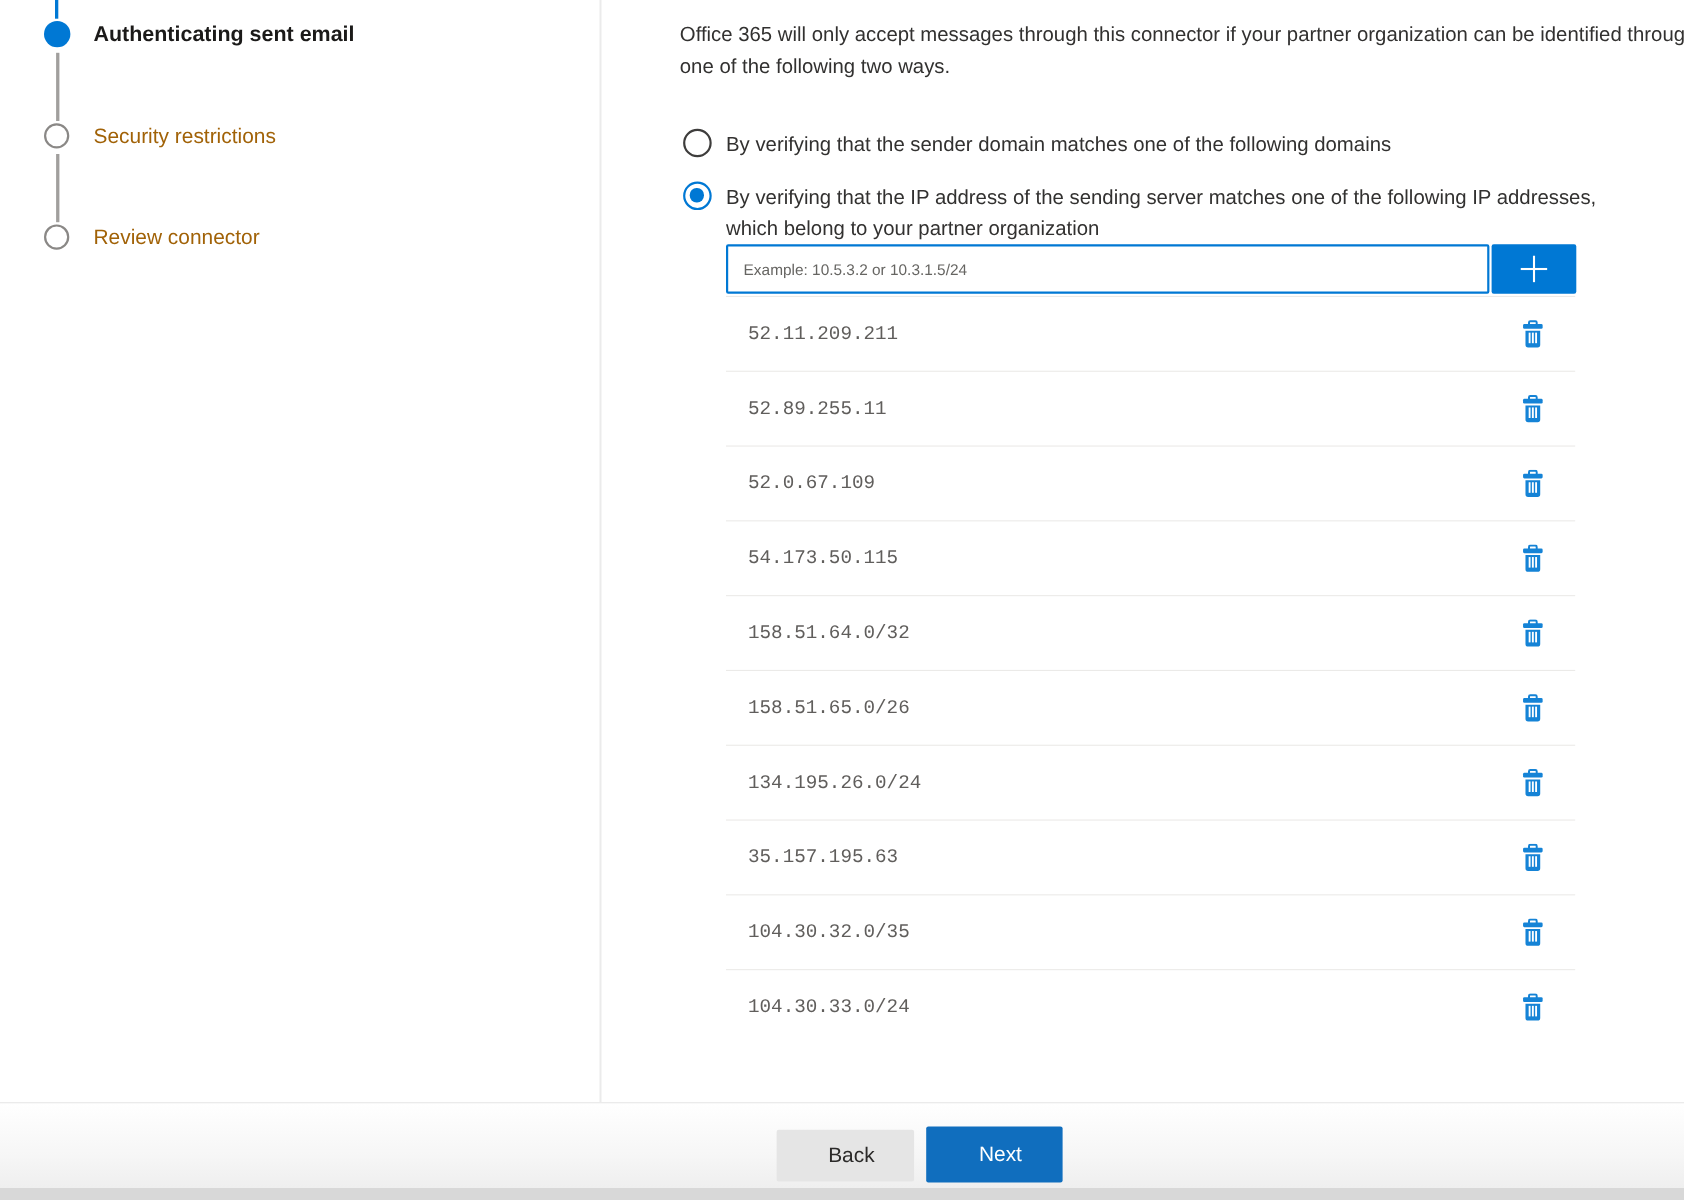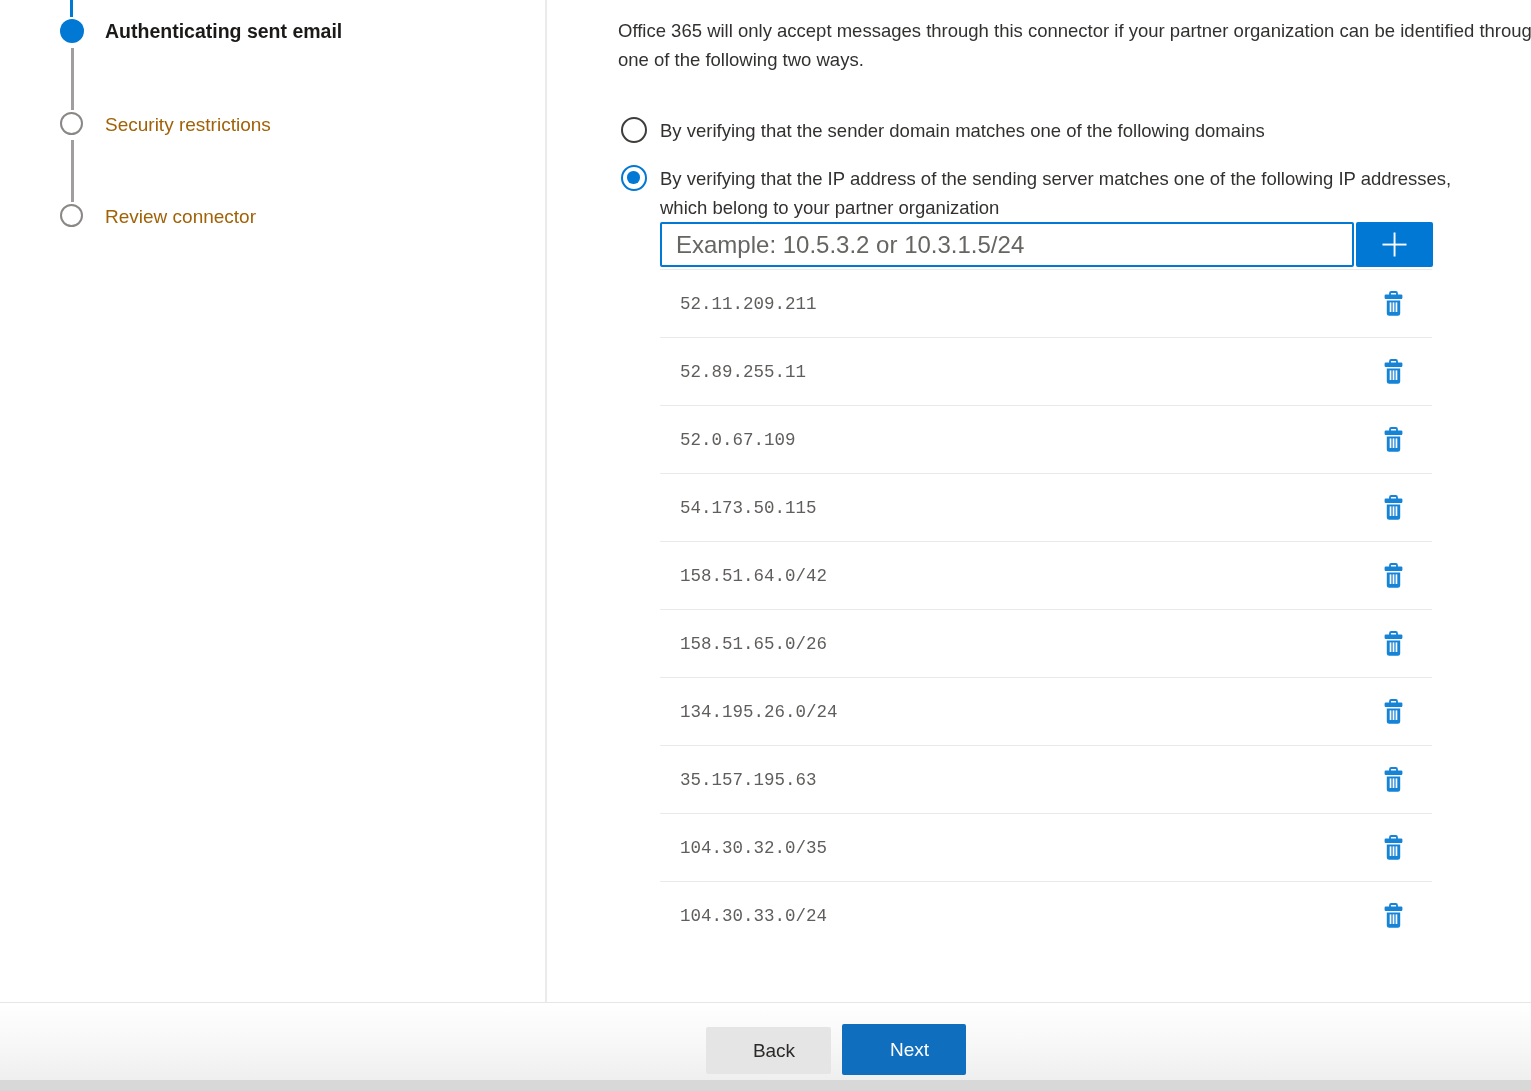--- a/index.html
+++ b/index.html
@@ -1,21 +1,21 @@
 <!DOCTYPE html>
 <html style="--accent: #0078d4; --next: #106ebe; --trash: #1583d6;"><head>
 <meta charset="utf-8">
 <style>
   * { margin:0; padding:0; box-sizing:border-box; }
   html,body { width:1531px; height:1091px; overflow:hidden; background:#fff;
     font-family:"Liberation Sans", sans-serif; }
   #app { position:relative; width:1531px; height:1091px; background:#fff; }
 
   
-  .stepper { position:absolute; left:0; top:0; width:630px; height:1002px; background:#fff;margin-left:20px; }
+  .stepper { position:absolute; left:0; top:0; width:630px; height:1002px; background:#fff; }
   .panel-divider { position:absolute; left:545px; top:0; width:2px; height:1002px; background:#ebebeb; }
   .step-stub { position:absolute; left:50px; top:0; width:3px; height:17px; background:var(--accent); }
   .step-connector { position:absolute; left:51px; width:2.5px; height:62px; background:#a19f9d; }
   .connector-1 { top:48px; } .connector-2 { top:140px; }
   .step { position:absolute; left:0; height:26px; }
   .step-circle { position:absolute; left:40px; width:24px; height:24px; border-radius:50%; }
   .step.state-active .step-circle { background:var(--accent); }
   .step.state-upcoming .step-circle { width:23px; height:23px; background:#fff; border:2.5px solid #8a8886; }
   .step-label { position:absolute; left:85px; top:0; line-height:25px; font-size:19px; color:#a16207; white-space:nowrap; }
   .step.state-active .step-label { font-weight:bold; color:#1b1a19; font-size:19.5px; }
@@ -27,21 +27,21 @@
 
   .option { position:absolute; left:74px; }
   .option-1 { top:117px; }
   .option-2 { top:165px; }
   .radio-circle { position:absolute; left:0; top:0; width:26px; height:26px; border:2.5px solid #3e3d3c; border-radius:50%; background:#fff; cursor:pointer; }
   .option.selected .radio-circle { border-color:var(--accent); }
   .option.selected .radio-circle::after { content:""; position:absolute; left:4.2px; top:4.2px; width:12.5px; height:12.5px; border-radius:50%; background:var(--accent); }
   .option-label { position:absolute; left:39px; top:-1px; font-size:18.5px; line-height:29px; color:#323130; white-space:nowrap; }
   .option-2 .option-label { white-space:normal; width:800px; }
 
-  .ip-input { position:absolute; left:113px; top:222px; width:694px; height:45px; border:2px solid var(--accent); border-radius:2px; padding:0 14px; font-size:24px; color:#323130; font-family:"Liberation Sans", sans-serif; outline:none; }
+  .ip-input { position:absolute; left:113px; top:222px; width:694px; height:45px; border:2px solid var(--accent); border-radius:2px; padding:0 14px; font-size:14px; color:#323130; font-family:"Liberation Sans", sans-serif; outline:none; }
   .ip-input::placeholder { color:#666562; opacity:1; }
   .add-btn { position:absolute; left:809px; top:222px; width:77px; height:45px; background:var(--accent); border:none; border-radius:2px; cursor:pointer; display:flex; align-items:center; justify-content:center; }
 
   .ip-list { position:absolute; left:113px; top:269px; width:772px; }
   .ip-row { position:relative; height:68px; border-top:1px solid #ebeae8; }
   .ip-text { position:absolute; left:20px; top:50%; transform:translateY(-50%); font-size:17.5px; color:#605e5c;font-family:Liberation Mono, monospace; }
   .delete-btn { position:absolute; right:26px; top:50%; transform:translateY(-50%); width:26px; height:30px; background:none; border:none; cursor:pointer; display:flex; align-items:center; justify-content:center; }
 
   
   .footer { position:absolute; left:0; top:1002px; width:1531px; height:89px;
@@ -153,21 +153,21 @@
             <rect x="1.6" y="3.6" width="17.8" height="4.3" rx="1.2" fill="var(--trash)"></rect>
             <path d="M3.8 9.6 h13.4 v12.8 a2.4 2.4 0 0 1 -2.4 2.4 h-8.6 a2.4 2.4 0 0 1 -2.4 -2.4 z" fill="var(--trash)"></path>
             <rect x="6.7" y="11.4" width="1.7" height="9.6" fill="#ffffff"></rect>
             <rect x="9.65" y="11.4" width="1.7" height="9.6" fill="#ffffff"></rect>
             <rect x="12.6" y="11.4" width="1.7" height="9.6" fill="#ffffff"></rect>
           </svg>
         </button>
       </div>
 
       <div class="ip-row">
-        <span class="ip-text">158.51.64.0/42</span>
+        <span class="ip-text">158.51.64.0/32</span>
         <button class="delete-btn">
           <svg width="21" height="26" viewBox="0 0 21 26">
             <rect x="7" y="1" width="7" height="4.5" rx="1.2" fill="none" stroke="var(--trash)" stroke-width="1.8"></rect>
             <rect x="1.6" y="3.6" width="17.8" height="4.3" rx="1.2" fill="var(--trash)"></rect>
             <path d="M3.8 9.6 h13.4 v12.8 a2.4 2.4 0 0 1 -2.4 2.4 h-8.6 a2.4 2.4 0 0 1 -2.4 -2.4 z" fill="var(--trash)"></path>
             <rect x="6.7" y="11.4" width="1.7" height="9.6" fill="#ffffff"></rect>
             <rect x="9.65" y="11.4" width="1.7" height="9.6" fill="#ffffff"></rect>
             <rect x="12.6" y="11.4" width="1.7" height="9.6" fill="#ffffff"></rect>
           </svg>
         </button>

